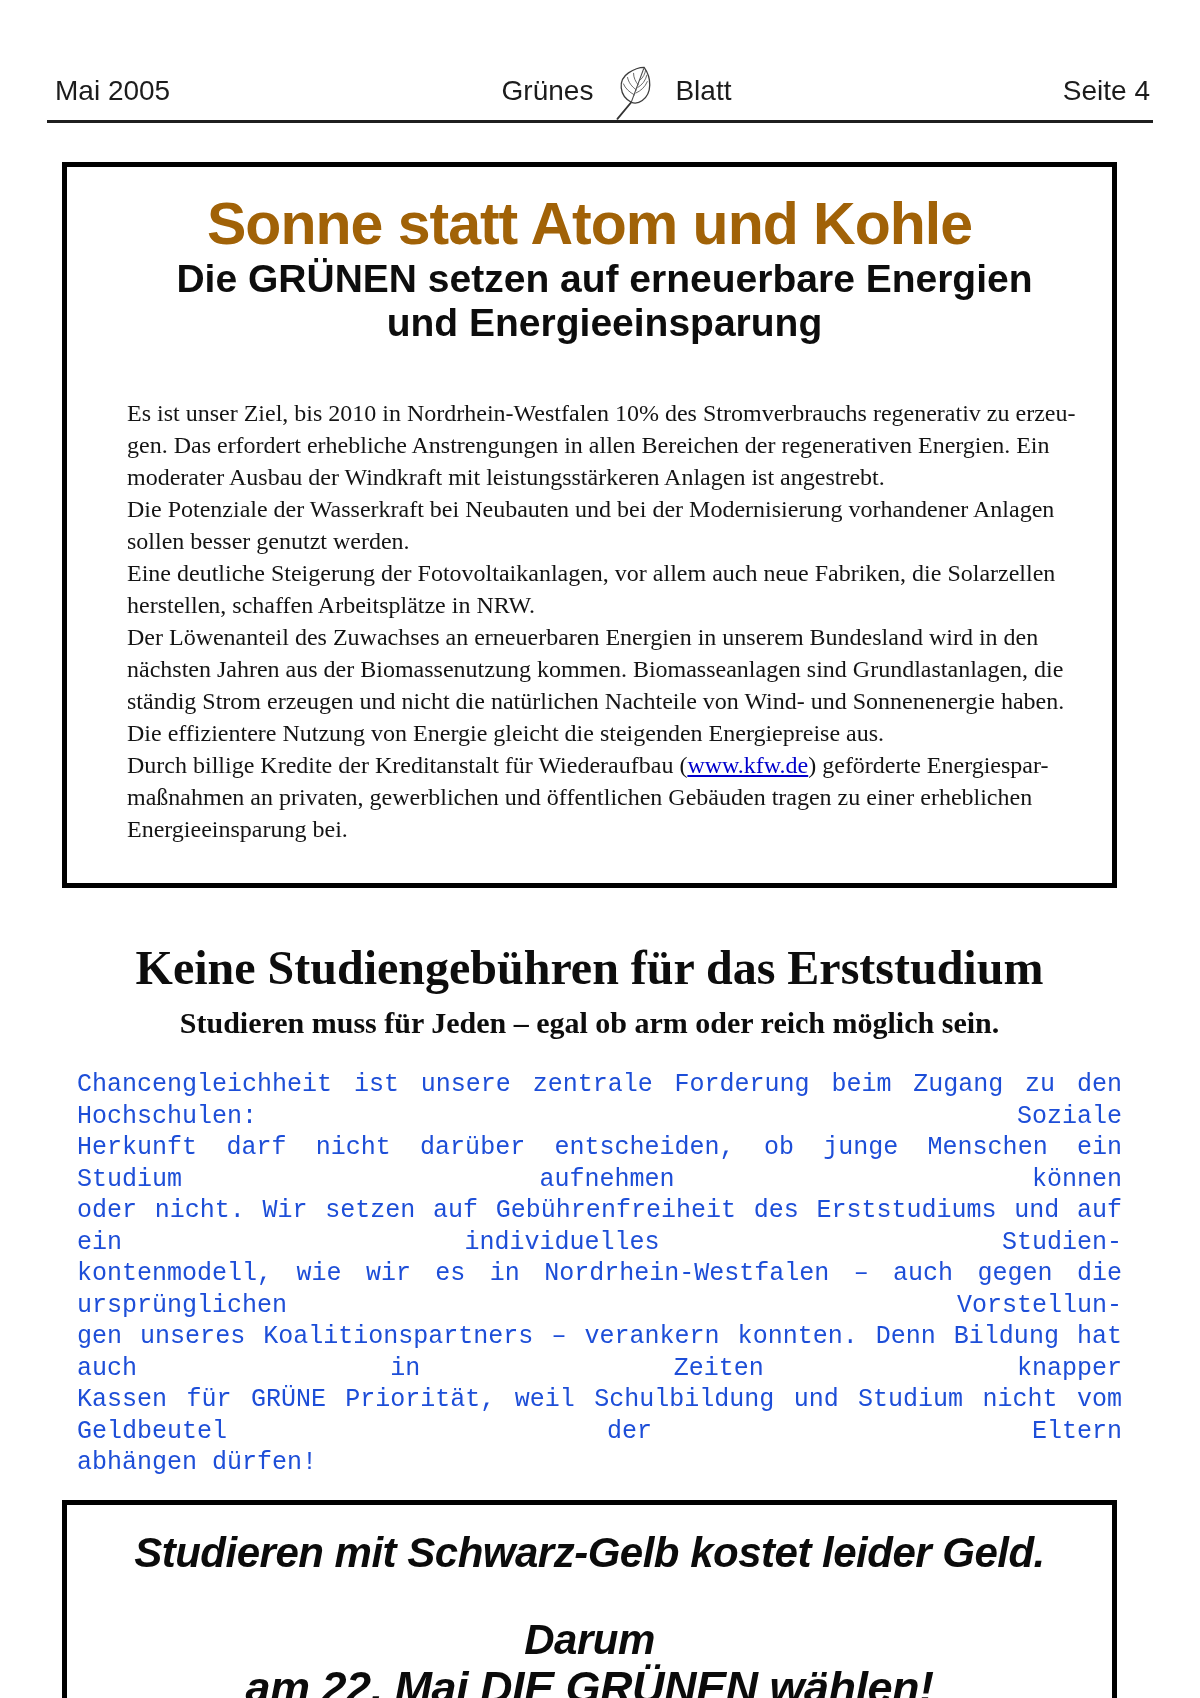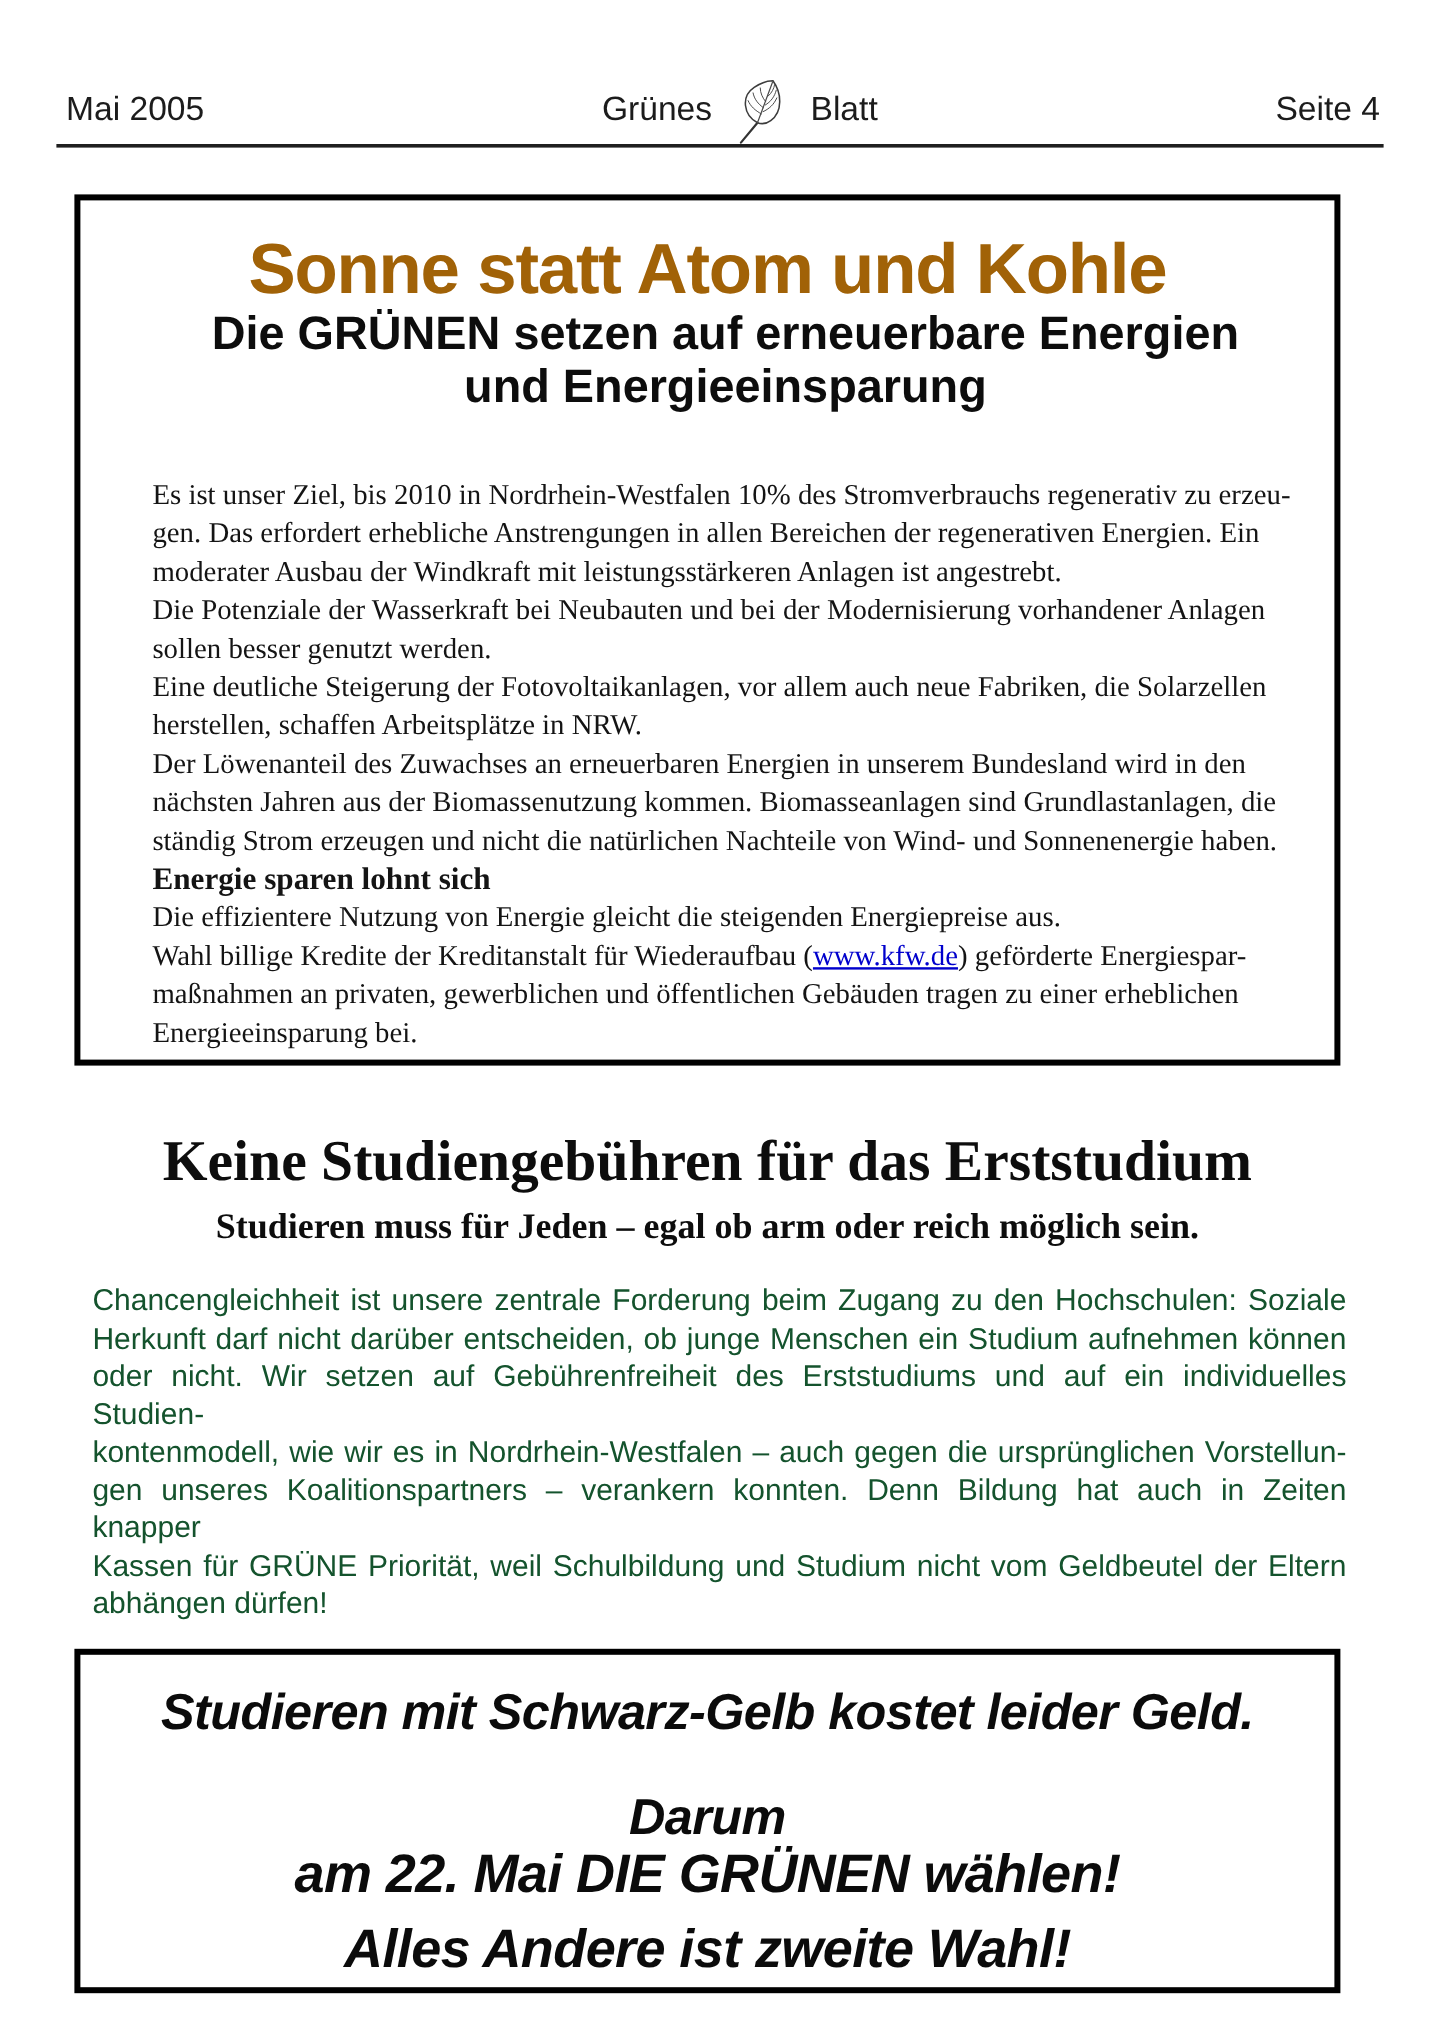--- a/index.html
+++ b/index.html
@@ -46,22 +46,22 @@
     font-family:"Liberation Serif",serif;
     font-weight:bold;font-size:48px;line-height:54px;color:#0d0d0d;
   }
   .a2-subheadline{
     margin:10px 62px 16px;width:1055px;text-align:center;
     font-family:"Liberation Serif",serif;
     font-weight:bold;font-size:30px;line-height:36px;color:#0d0d0d;
   }
   .a2-body{
     margin:28px 0 0 77px;width:1045px;
-    font-family:Liberation Sans, sans-serif;
-    font-size:25px;line-height:31.5px;color:#14532d;
+    font-family:Liberation Mono, monospace;
+    font-size:25px;line-height:31.5px;color:#1d4ed8;
   }
   .a2-just{
     display:block;white-space:pre-line;
     text-align:justify;text-align-last:justify;
   }
   .a2-last{display:block;text-align:left;}
   
   .box2{margin:21px 0 0 62px;width:1055px;height:287px;text-align:center;}
   .b-line{font-style:italic;font-weight:bold;color:#0b0b0b;letter-spacing:-0.5px;}
   .b-line1{margin-top:25px;font-size:42px;line-height:46px;}
@@ -104,23 +104,22 @@
       <div class="pre">Es ist unser Ziel, bis 2010 in Nordrhein-Westfalen 10% des Stromverbrauchs regenerativ zu erzeu-
 gen. Das erfordert erhebliche Anstrengungen in allen Bereichen der regenerativen Energien. Ein
 moderater Ausbau der Windkraft mit leistungsstärkeren Anlagen ist angestrebt.
 Die Potenziale der Wasserkraft bei Neubauten und bei der Modernisierung vorhandener Anlagen
 sollen besser genutzt werden.
 Eine deutliche Steigerung der Fotovoltaikanlagen, vor allem auch neue Fabriken, die Solarzellen
 herstellen, schaffen Arbeitsplätze in NRW.
 Der Löwenanteil des Zuwachses an erneuerbaren Energien in unserem Bundesland wird in den
 nächsten Jahren aus der Biomassenutzung kommen. Biomasseanlagen sind Grundlastanlagen, die
 ständig Strom erzeugen und nicht die natürlichen Nachteile von Wind- und Sonnenenergie haben.</div>
-      <div class="a1-subheading">Energie sparen lohnt sich</div>
       <div class="pre">Die effizientere Nutzung von Energie gleicht die steigenden Energiepreise aus.</div>
-      <div class="pre"><span>Wahl billige Kredite der Kreditanstalt für Wiederaufbau (</span><a class="kfw-link" style="color: rgb(0, 0, 204);">www.kfw.de</a><span>) geförderte Energiespar-
+      <div class="pre"><span>Durch billige Kredite der Kreditanstalt für Wiederaufbau (</span><a class="kfw-link" style="color: rgb(0, 0, 204);">www.kfw.de</a><span>) geförderte Energiespar-
 maßnahmen an privaten, gewerblichen und öffentlichen Gebäuden tragen zu einer erheblichen
 Energieeinsparung bei.</span></div>
     </div>
   </section>
 
   <h2 class="a2-headline">Keine Studiengebühren für das Erststudium</h2>
   <h3 class="a2-subheadline">Studieren muss für Jeden – egal ob arm oder reich möglich sein.</h3>
   <p class="a2-body">
     <span class="a2-just">Chancengleichheit ist unsere zentrale Forderung beim Zugang zu den Hochschulen: Soziale
 Herkunft darf nicht darüber entscheiden, ob junge Menschen ein Studium aufnehmen können

